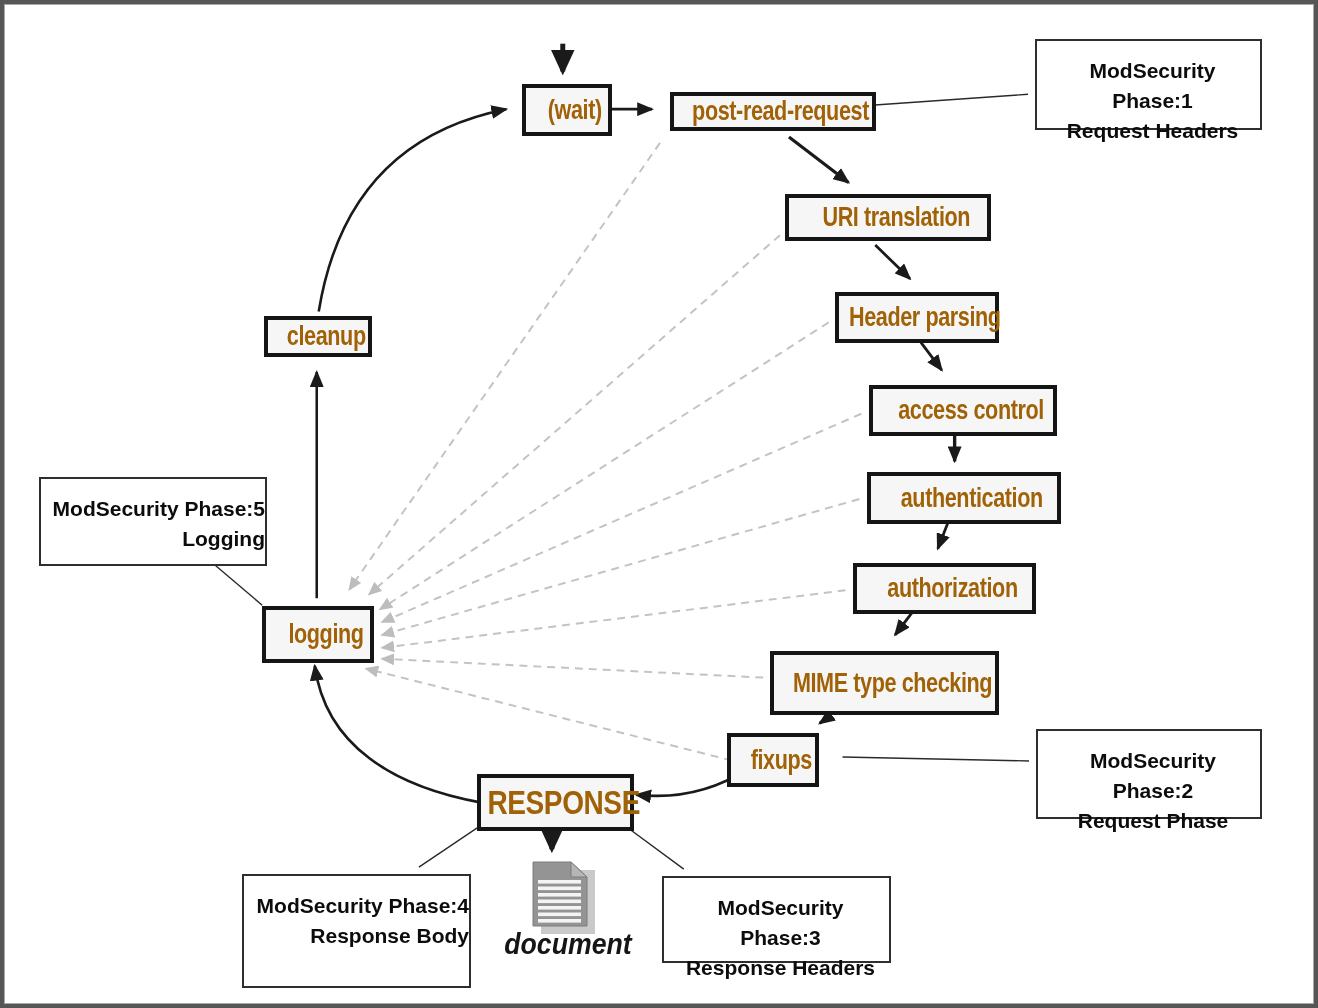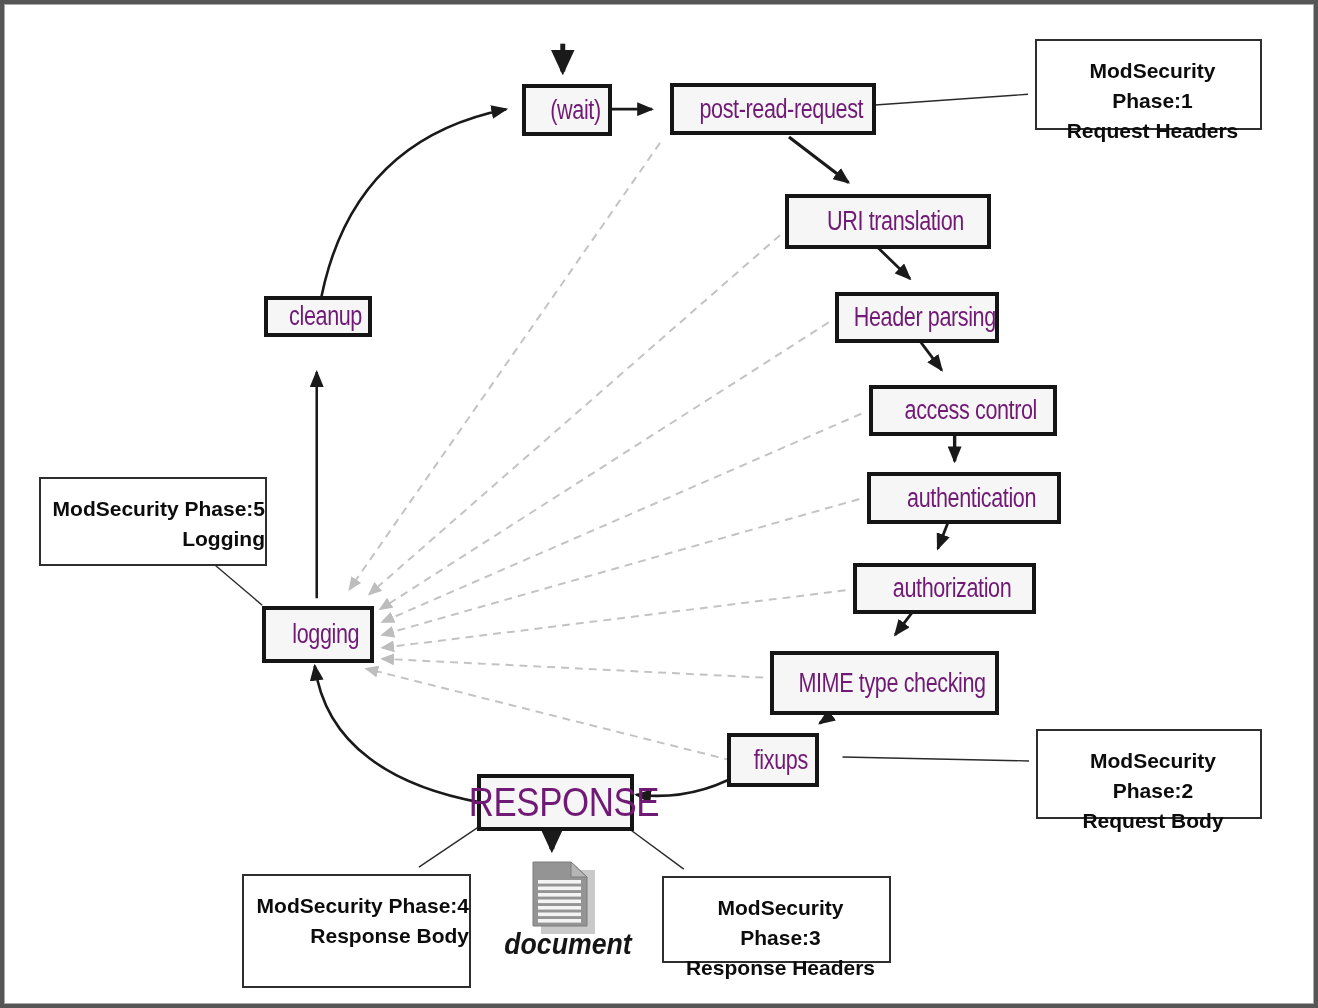--- a/index.html
+++ b/index.html
@@ -12,27 +12,27 @@
     box-shadow:inset 0 0 0 1px #a9a9a9;
     overflow:hidden;
     font-family:"Liberation Sans",sans-serif;
   }
   #wires{position:absolute;left:0;top:0;width:100%;height:100%;pointer-events:none;}
   .hook{
     position:absolute;
     background:#f6f6f6;
     border:4px solid #151515;
     display:flex;align-items:center;justify-content:center;
-    color:#701a75;font-weight:normal;
+    color:#a16207;font-weight:bold;
     font-size:27px;
     box-sizing:border-box;
     padding-left:16px;
   }
   .hook > span{display:inline-block;transform:scaleX(0.8);white-space:nowrap;letter-spacing:-0.5px;}
-  .hook.big{font-size:41px;}
+  .hook.big{font-size:33px;}
   .hook.big > span{transform:scaleX(0.85);}
   .ann{
     position:absolute;
     background:#ffffff;
     border:2px solid #2e2e2e;
     box-sizing:border-box;
     font-weight:bold;font-size:21px;line-height:30px;color:#0c0c0c;
     padding-top:15px;
   }
   .ann.al{text-align:center;padding-left:12px;padding-right:4px;}
@@ -95,24 +95,24 @@
       <path d="M 844 759 L 1032 763"></path>
       <path d="M 206 561 L 259 606"></path>
       <path d="M 481 827 L 417 870"></path>
       <path d="M 623 827 L 684 872"></path>
     </g>
   </svg>
 
   <div class="hook" style="left:518px;top:80px;width:90px;height:52px">
     <span>(wait)</span>
     </div>
-  <div class="hook" style="left:666px;top:79px;width:206px;height:52px">
+  <div class="hook" style="left:666px;top:88px;width:206px;height:39px">
     <span>post-read-request</span>
     </div>
-  <div class="hook" style="left:781px;top:190px;width:206px;height:55px">
+  <div class="hook" style="left:781px;top:190px;width:206px;height:47px">
     <span>URI translation</span>
     </div>
   <div class="hook" style="left:831px;top:288px;width:164px;height:51px">
     <span>Header parsing</span>
     </div>
   <div class="hook" style="left:865px;top:381px;width:188px;height:51px">
     <span>access control</span>
     </div>
   <div class="hook" style="left:863px;top:468px;width:194px;height:52px">
     <span>authentication</span>
@@ -125,31 +125,31 @@
     </div>
   <div class="hook" style="left:723px;top:729px;width:92px;height:54px">
     <span>fixups</span>
     </div>
   <div class="hook big" style="left:473px;top:770px;width:157px;height:57px">
     <span>RESPONSE</span>
     </div>
   <div class="hook" style="left:258px;top:602px;width:112px;height:57px">
     <span>logging</span>
     </div>
-  <div class="hook" style="left:260px;top:292px;width:108px;height:41px">
+  <div class="hook" style="left:260px;top:312px;width:108px;height:41px">
     <span>cleanup</span>
     </div>
 
   <div class="ann al" style="left:1031px;top:35px;width:227px;height:91px">
     <div>ModSecurity Phase:1</div>
     <div>Request Headers</div>
   </div>
   <div class="ann al" style="left:1032px;top:725px;width:226px;height:90px">
     <div>ModSecurity Phase:2</div>
-    <div>Request Body</div>
+    <div>Request Phase</div>
   </div>
   <div class="ann al" style="left:658px;top:872px;width:229px;height:87px">
     <div>ModSecurity Phase:3</div>
     <div>Response Headers</div>
   </div>
   <div class="ann ar" style="left:238px;top:870px;width:229px;height:114px">
     <div>ModSecurity Phase:4</div>
     <div>Response Body</div>
   </div>
   <div class="ann ar" style="left:35px;top:473px;width:228px;height:89px">

